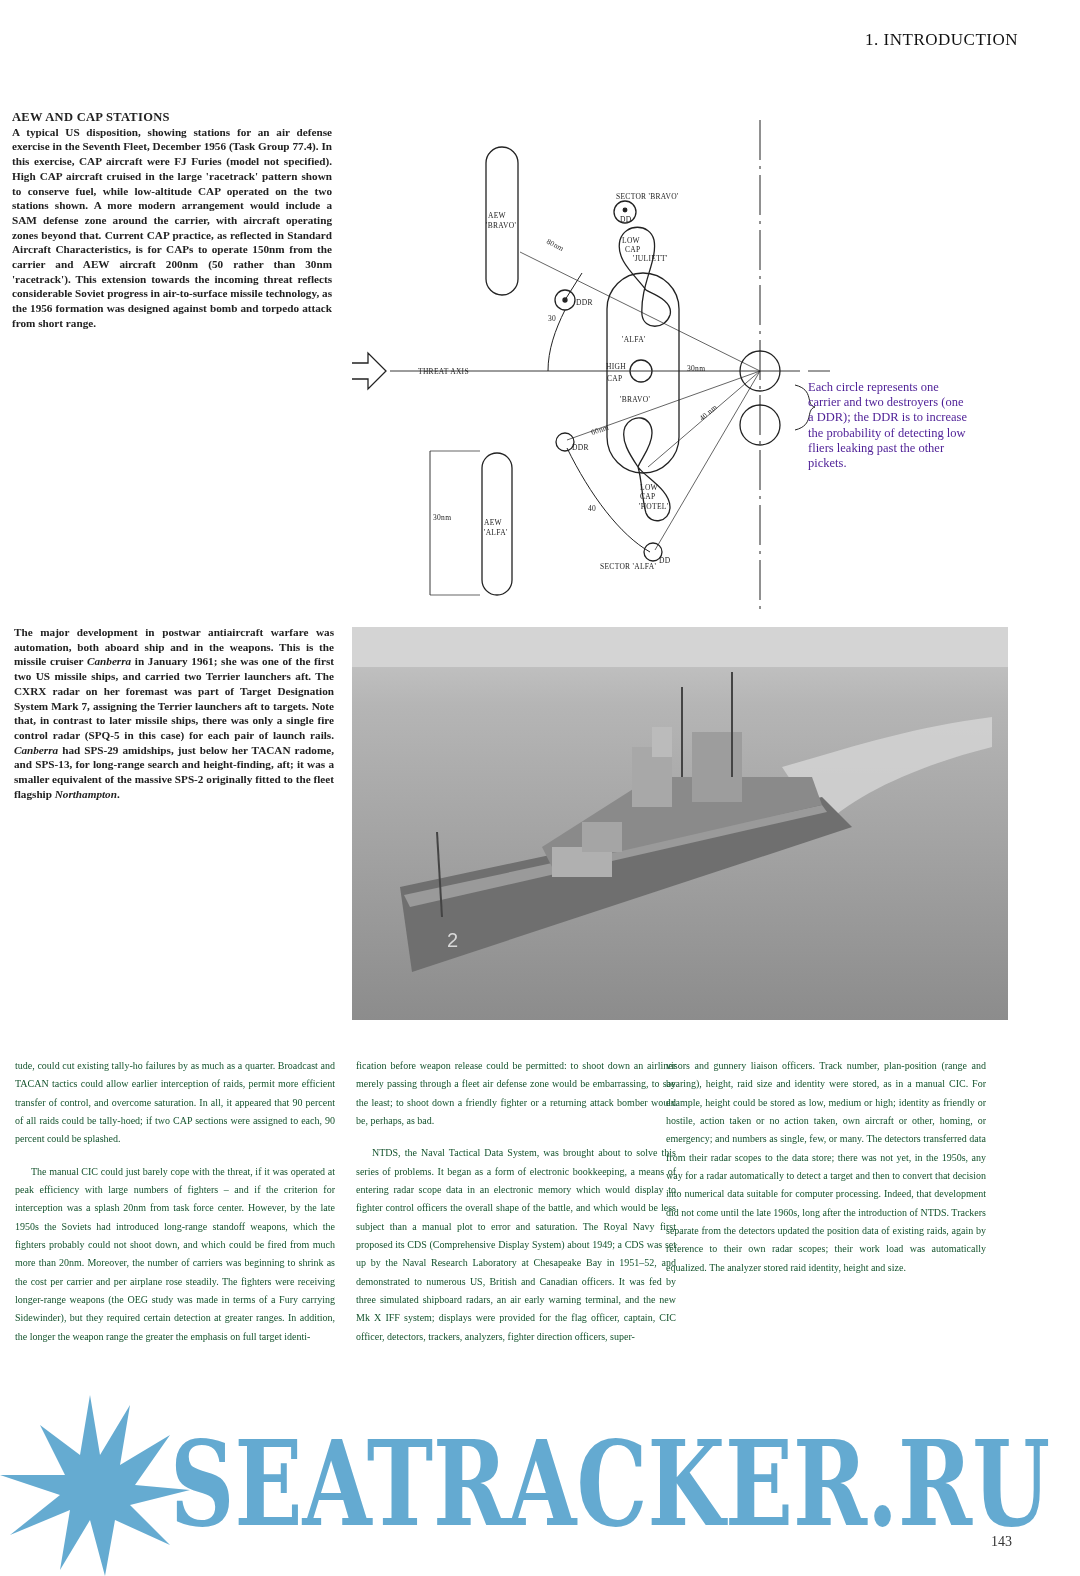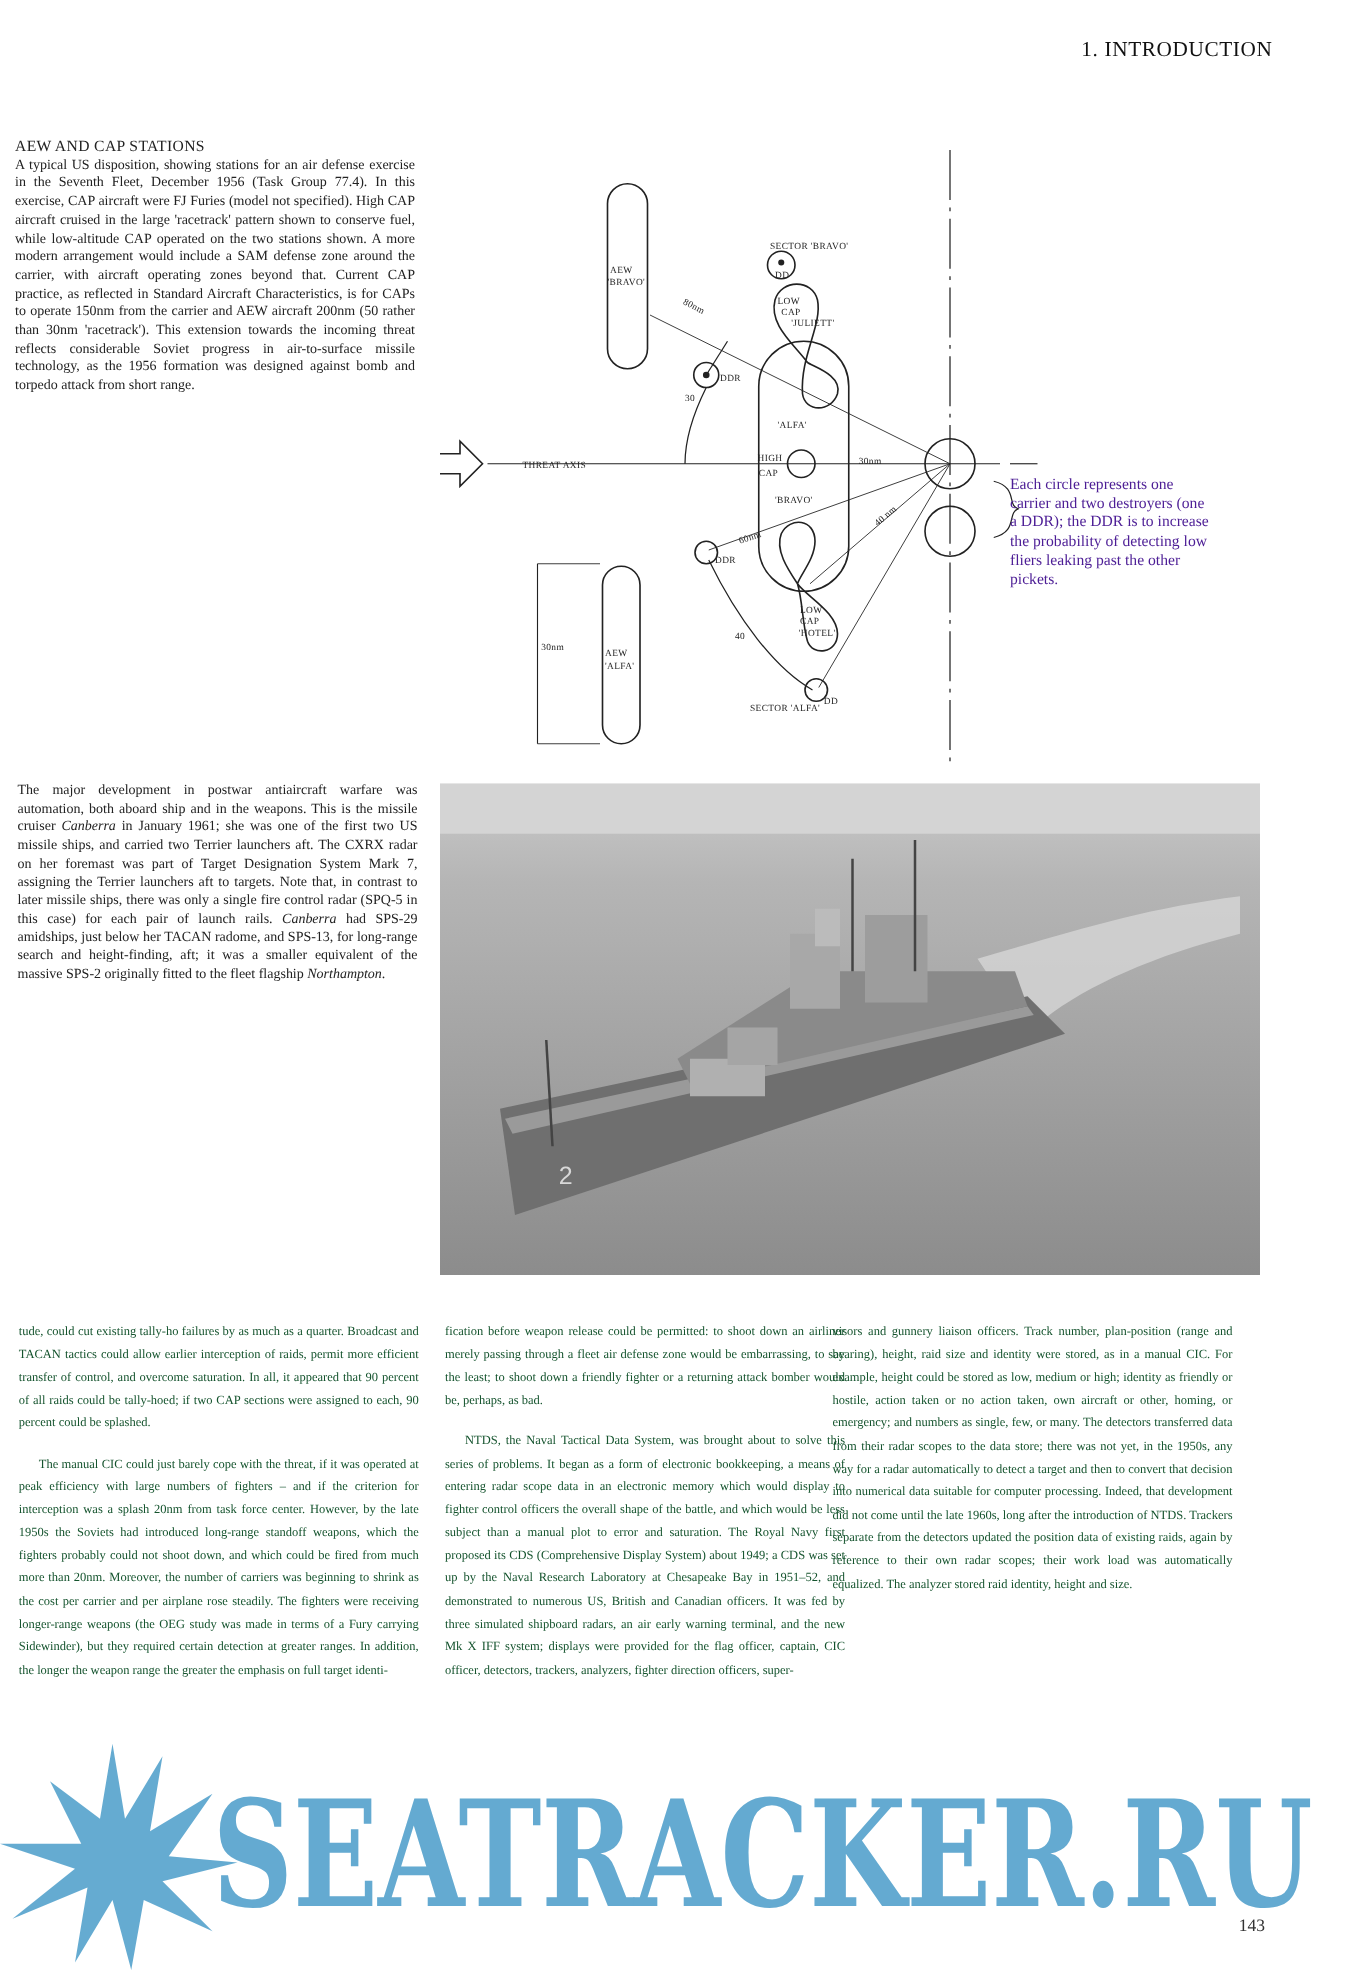--- a/index.html
+++ b/index.html
@@ -6,21 +6,21 @@
     body {
       width: 1080px; height: 1576px; position: relative; overflow: hidden;
       font-family: "Liberation Serif", "DejaVu Serif", serif; color: #1a1a1a;
     }
     .running-head {
       position: absolute; top: 30px; right: 62px;
       font-size: 17px; letter-spacing: 0.5px; color: #111; font-family: Liberation Serif, serif;
     }
     .caption {
       position: absolute; font-size: 11.2px; line-height: 14.7px;
-      text-align: justify; color: #222;
+      text-align: justify; color: #222; font-weight: bold;
     }
     .caption .cap-title { display: block; font-size: 12.5px; letter-spacing: 0.3px; }
     #caption-1 { left: 12px; top: 110px; width: 320px; }
     #caption-2 { left: 14px; top: 625px; width: 320px; }
     #diagram { position: absolute; left: 350px; top: 115px; width: 680px; height: 500px; }
     #diagram text { font-family: "Liberation Serif", serif; fill: #222; }
     .diag-note {
       position: absolute; left: 808px; top: 380px; width: 160px;
       font-size: 12.5px; line-height: 15.2px; color: #4c1d95;
     }

